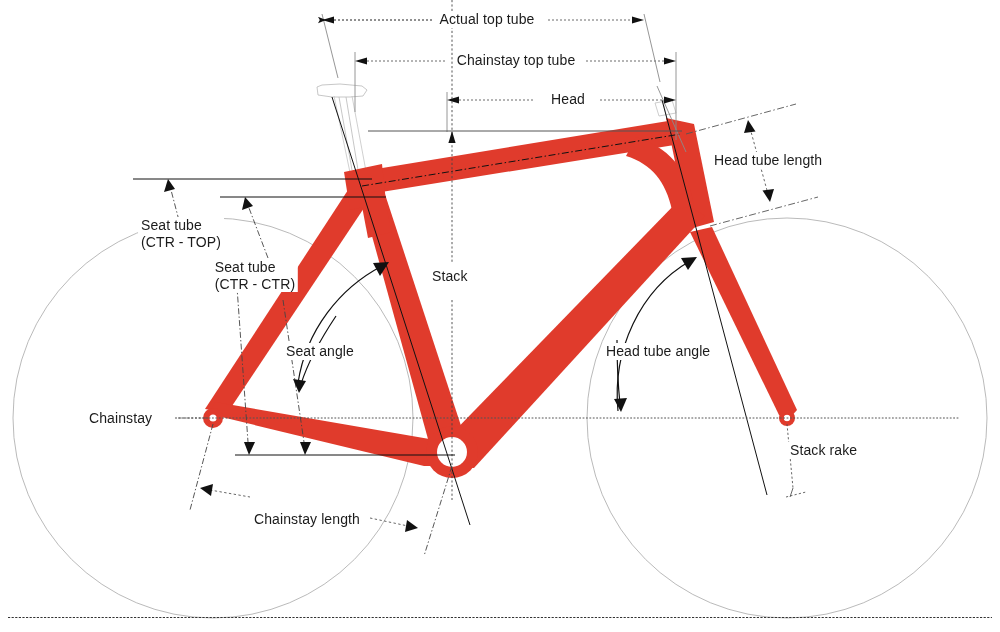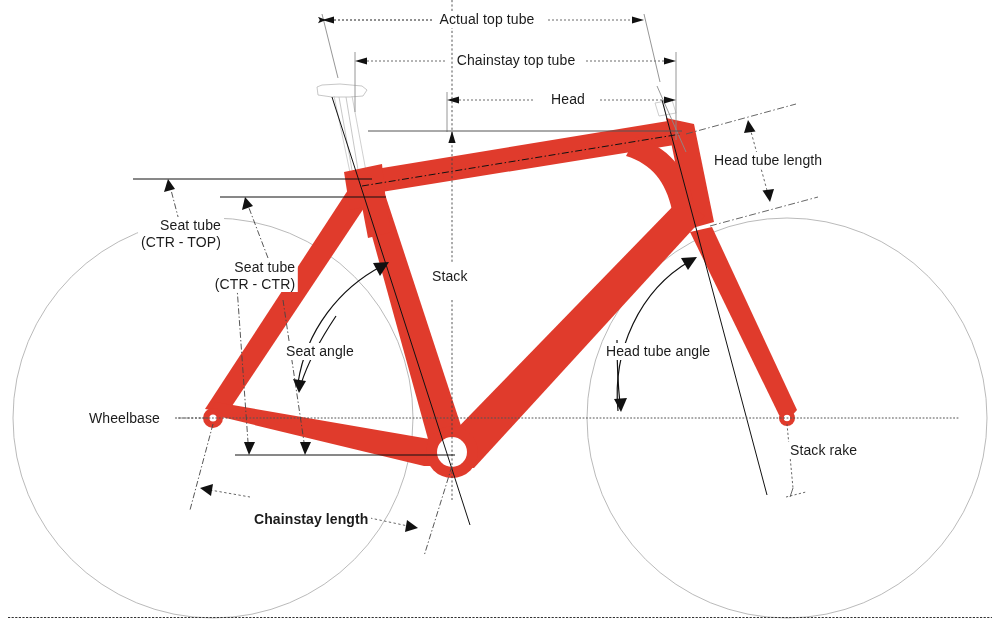--- a/index.html
+++ b/index.html
@@ -29,21 +29,21 @@
     position: absolute;
     font-family: "Liberation Sans", sans-serif;
     font-size: 14px;
     color: #1b1b1b;
     white-space: nowrap;
     line-height: 1.18;
     background: #ffffff;
     padding: 0 3px;
     letter-spacing: 0.1px;
   }
-  .lbl.two-line { text-align: right; }
+  .lbl.two-line { text-align: left; }
   .lbl.center { transform: translateX(-50%); }
   .lbl.rightalign { text-align: right; }
 </style>
 </head>
 <body>
 
 <div id="diagram-root">
 
   <svg id="geo" viewBox="0 0 1000 632">
     <defs>
@@ -305,17 +305,17 @@
     <div>(CTR - TOP)</div>
   </div>
 
   <div class="lbl two-line center" style="left:255px; top:259px;">
     <div>Seat tube</div>
     <div>(CTR - CTR)</div>
   </div>
 
   <div class="lbl" style="left:283px; top:343px;text-align:center;">Seat angle</div>
 
-  <div class="lbl rightalign" style="left:86px; top:410px;">Wheelbase</div>
-
-  <div class="lbl" style="left:251px; top:511px;font-weight:bold;">Chainstay length</div>
+  <div class="lbl rightalign" style="left:86px; top:410px;">Chainstay</div>
+
+  <div class="lbl" style="left:251px; top:511px;">Chainstay length</div>
 
 </div>
 
 </body></html>

